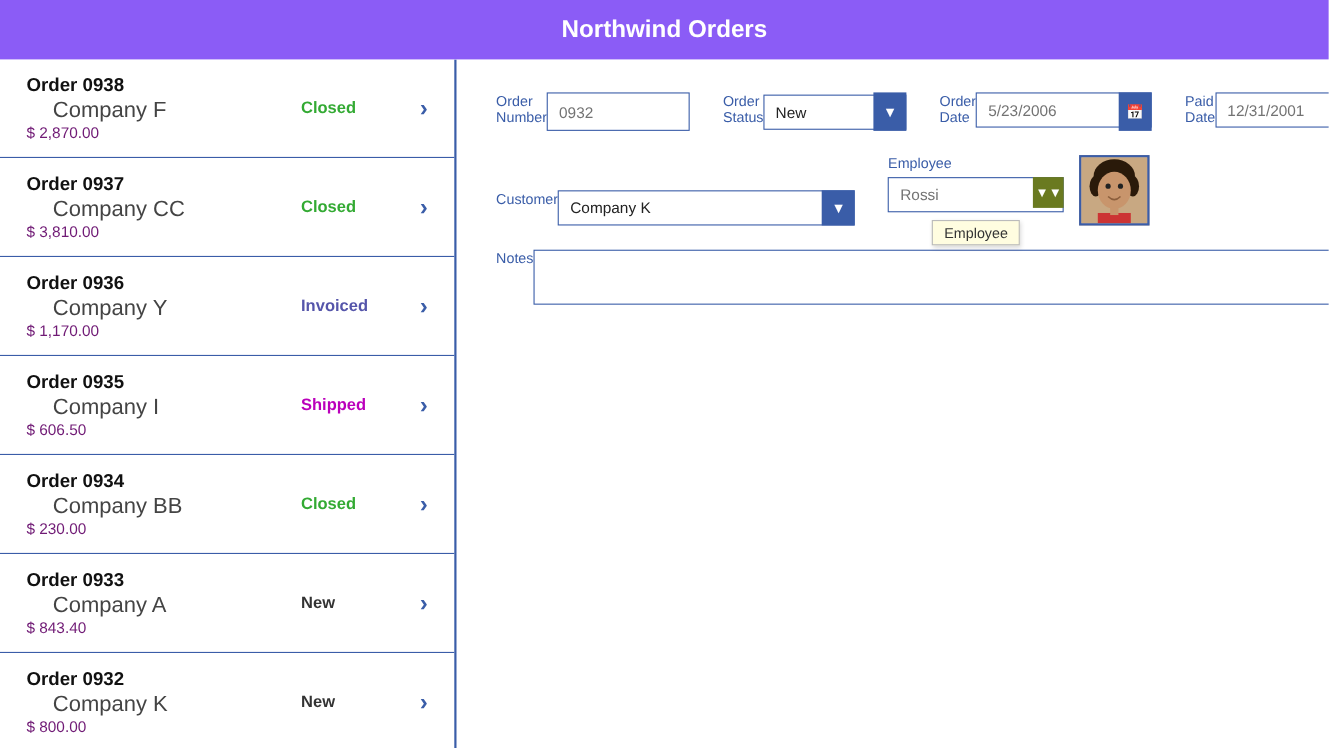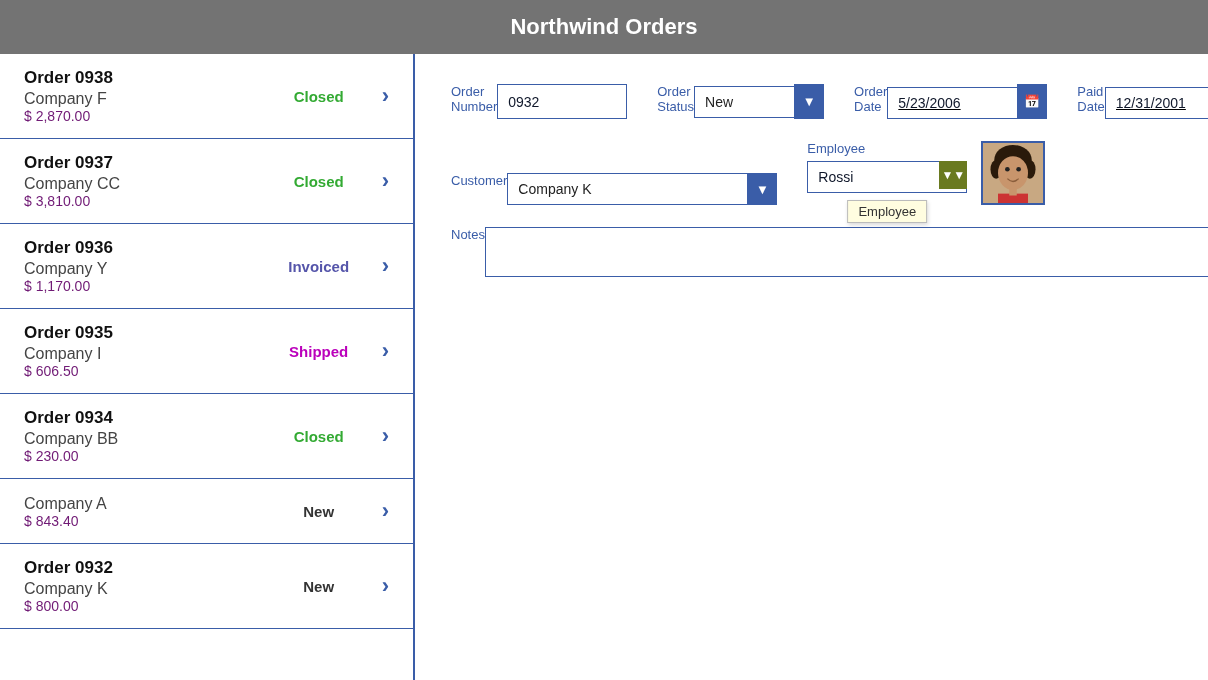--- a/index.html
+++ b/index.html
@@ -1,21 +1,21 @@
 <!DOCTYPE html>
 <html><head>
   <meta charset="utf-8">
   <style>
     * { box-sizing: border-box; margin: 0; padding: 0; }
     body { font-family: Arial, sans-serif; background: #fff; width: 1208px; height: 680px; overflow: hidden; }
 
     .app-container { display: flex; flex-direction: column; height: 680px; }
 
     .header {
-      background: #737373;
+      background: #8b5cf6;
       color: white;
       font-size: 22px;
       font-weight: bold;
       text-align: center;
       padding: 14px 0;
       flex-shrink: 0;
     }
 
     .main-area { display: flex; flex: 1; overflow: hidden; }
 
@@ -36,24 +36,24 @@
       display: flex;
       align-items: center;
       padding: 14px 24px;
       border-bottom: 1px solid #3a5da8;
       cursor: pointer;
       position: relative;
     }
 
     .order-info { flex: 1; }
     .order-number { font-weight: bold; font-size: 17px; color: #111; }
-    .order-company { font-size: 16px; color: #444; margin-top: 2px; }
+    .order-company { font-size: 20px; color: #444; margin-top: 2px; margin-left: 24px; }
     .order-amount { font-size: 14px; color: #701a75; }
 
-    .order-status { font-size: 15px; font-weight: bold; text-align: center; min-width: 90px; margin-right: 8px; }
+    .order-status { font-size: 15px; font-weight: bold; text-align: left; min-width: 90px; margin-right: 8px; }
     .status-closed { color: #3a3; }
     .status-invoiced { color: #55a; }
     .status-shipped { color: #b0b; }
     .status-new { color: #333; }
 
     .order-right { display: flex; flex-direction: column; align-items: flex-end; margin-right: 6px; }
 
     .chevron {
       color: #3a5da8;
       font-size: 22px;
@@ -66,21 +66,21 @@
 
     .form-row { display: flex; gap: 30px; margin-bottom: 22px; align-items: flex-end; }
 
     .form-group { display: flex; flex-direction: row; }
     .form-label { font-size: 13px; color: #3a5da8; margin-bottom: 5px; }
 
     .form-input {
       border: 1.5px solid #3a5da8;
       padding: 7px 10px;
       font-size: 14px;
-      color: #0f172a;
+      color: #737373;
       outline: none;
       background: #fff;
     }
 
     .form-input-order { width: 130px; }
     .form-input-date { width: 160px; }
     .form-input-paiddate { width: 160px; }
 
     .select-wrapper {
       position: relative;
@@ -113,22 +113,21 @@
       font-size: 13px;
       pointer-events: none;
     }
 
     .form-select-status { width: 130px; }
     .form-select-customer { width: 270px; }
 
     .date-input-wrapper {
       position: relative;
       display: inline-flex;
-      align-items: flex-end;
-      text-decoration: underline;
+      align-items: flex-start;
     }
     .date-input-wrapper input {
       padding-right: 34px;
     }
     .date-icon {
       position: absolute;
       right: 0;
       top: 0;
       bottom: 0;
       width: 30px;
@@ -273,20 +272,21 @@
       <div class="order-company">Company BB</div>
       <div class="order-amount">$ 230.00</div>
     </div>
     <div class="order-right">
       <div class="order-status status-closed">Closed</div>
     </div>
     <div class="chevron">›</div>
   </div>
         <div class="order-item">
     <div class="order-info">
+      <div class="order-number">Order 0933</div>
       <div class="order-company">Company A</div>
       <div class="order-amount">$ 843.40</div>
     </div>
     <div class="order-right">
       <div class="order-status status-new">New</div>
     </div>
     <div class="chevron">›</div>
   </div>
         <div class="order-item">
     <div class="order-info">

